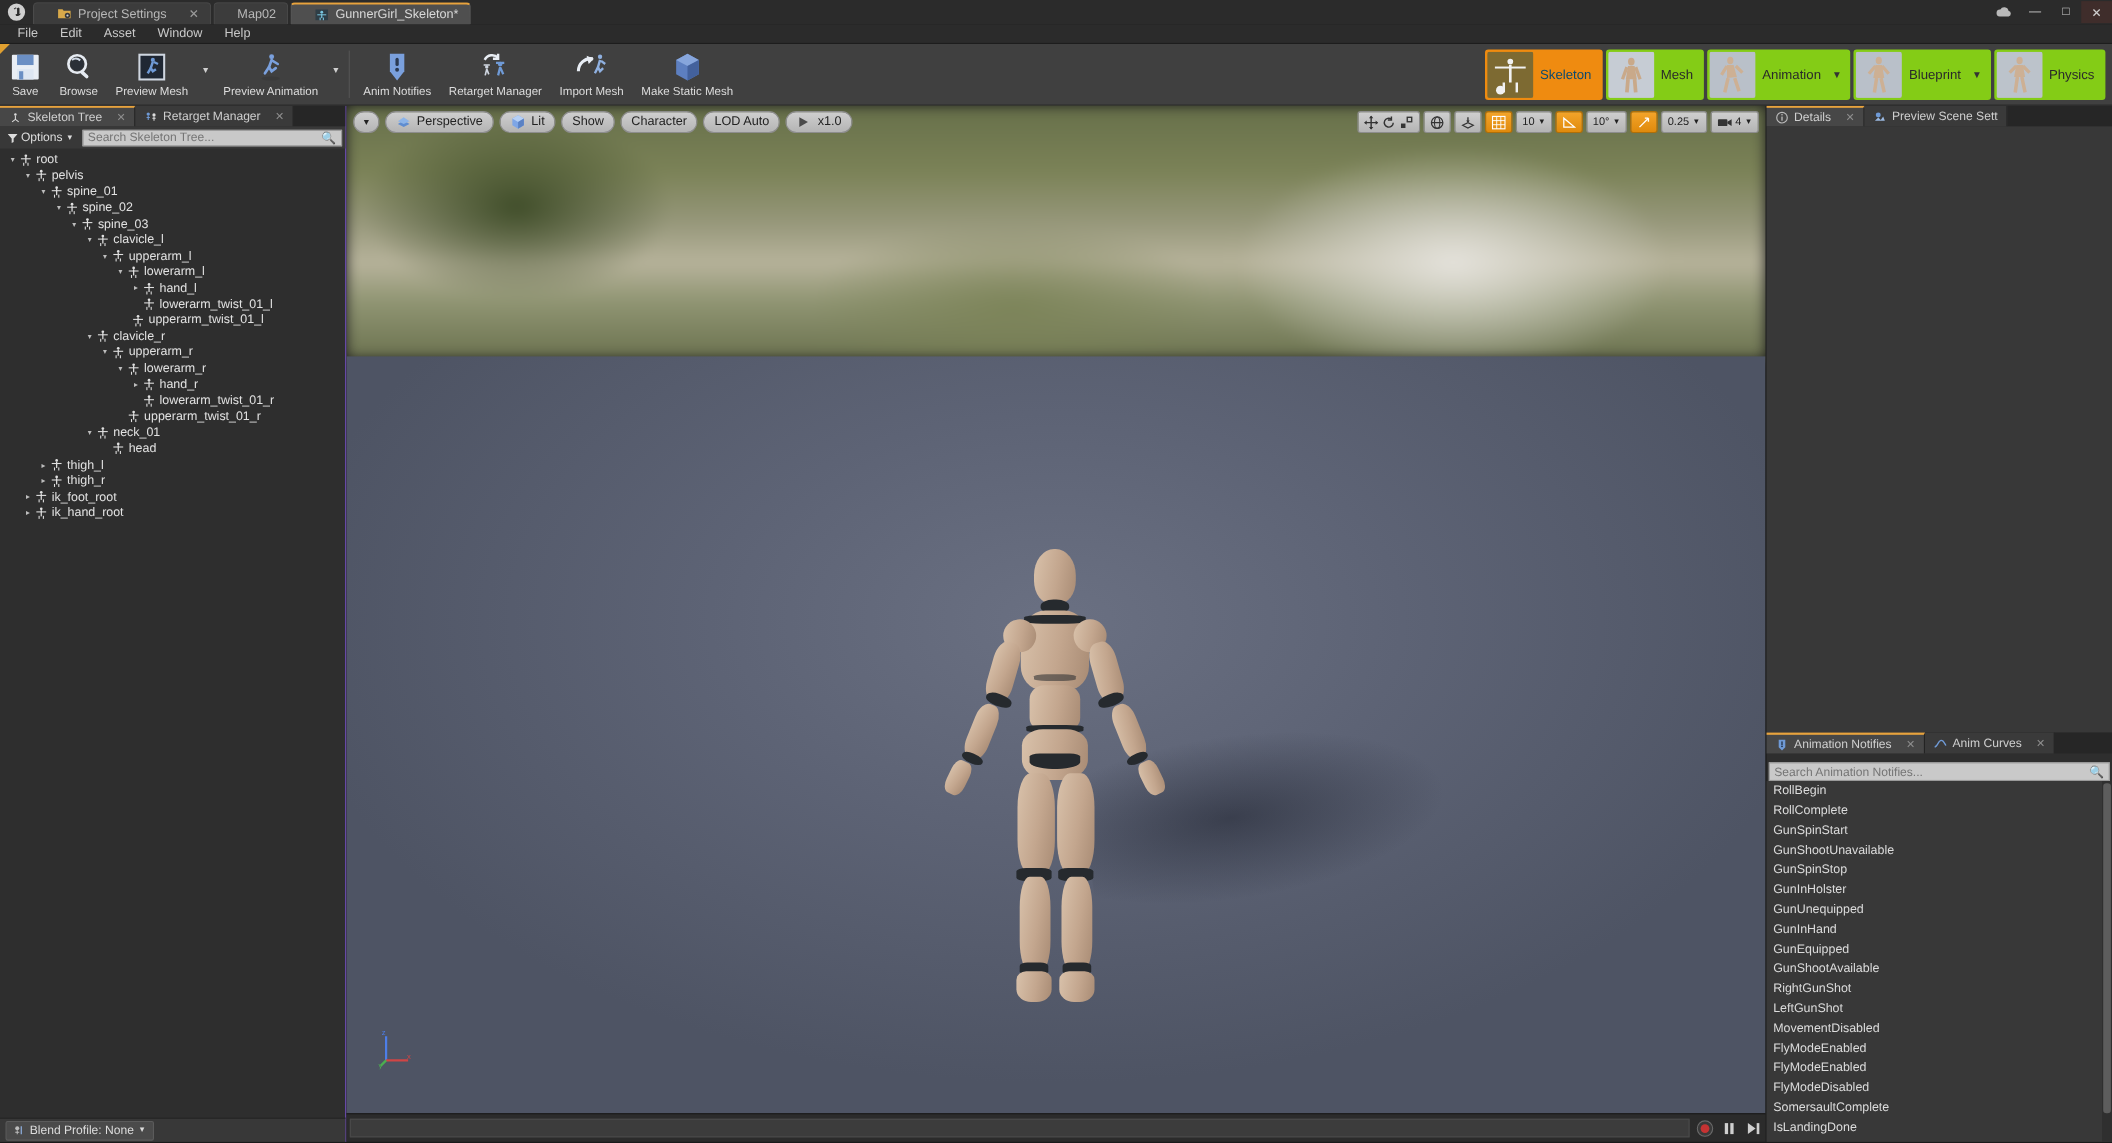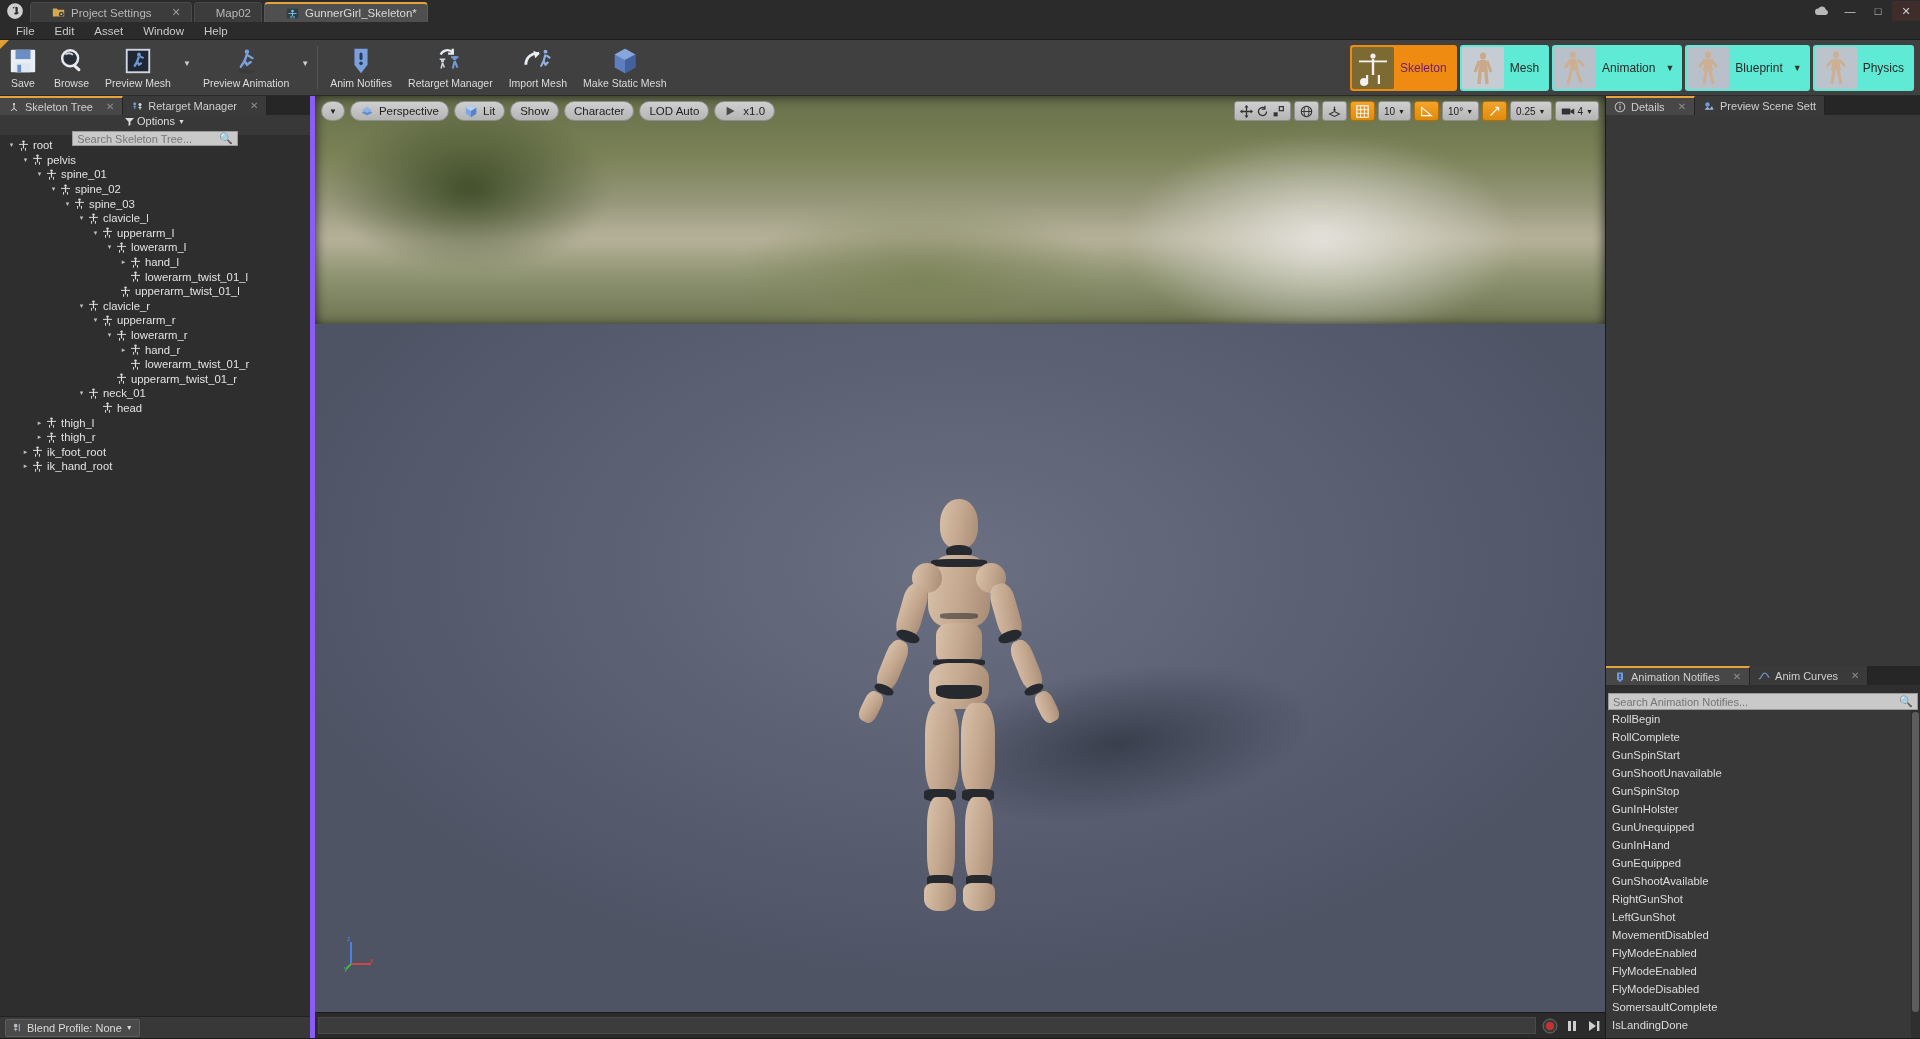--- a/index.html
+++ b/index.html
@@ -36,43 +36,43 @@
     border-left:9px solid #e0a030; border-bottom:9px solid transparent; }
   .tb-item { display:flex; flex-direction:column; align-items:center; justify-content:center;
     min-width:44px; padding:2px 8px 3px 8px; }
   .tb-item .tlabel { font-size:10.5px; color:#dcdcdc; margin-top:1px; white-space:nowrap; }
   .tb-ico { width:30px; height:30px; display:block; }
   .tb-combo { display:flex; align-items:center; }
   .tb-caret { font-size:8px; color:#cfcfcf; padding:0 4px; align-self:center; margin-top:-8px; }
   .tb-sep { width:1px; background:#555; margin:6px 4px; }
 
   #modes { margin-left:auto; display:flex; align-items:center; gap:3px; padding:4px 6px 4px 0; }
-  .mode { display:flex; align-items:center; height:46px; background:#5eead4; color:#222;
+  .mode { display:flex; align-items:center; height:46px; background:#84cc16; color:#222;
     border-radius:3px; overflow:hidden; }
   .mode .thumb { width:42px; height:42px; margin:2px; border-radius:2px; display:block; }
   .mode .mlabel { font-size:12px; padding:0 10px 0 4px; white-space:nowrap; color:#2a2a2a; }
   .mode.active { background:#ef8b10; }
-  .mode.active .mlabel { color:#701a75; }
+  .mode.active .mlabel { color:#0c4a6e; }
   .mode .mcaret { font-size:9px; padding-right:8px; color:#333; }
 
   
   #body { display:flex; height:calc(1039px - 22px - 18px - 57px); }
 
   
   #left { width:315px; background:#2e2e2e; display:flex; flex-direction:column;
-    border-right:5px solid #8b5cf6; }
+    border-right:1px solid #8b5cf6; }
   .tabstrip { display:flex; height:19px; background:#262626; }
   .ptab { display:flex; align-items:center; gap:5px; padding:0 8px; font-size:11px;
     background:#3a3a3a; color:#cfcfcf; border-right:1px solid #232323; }
   .ptab.sel { background:#474747; border-top:2px solid #e8a33d; }
   .ptab .px { font-size:10px; color:#8e8e8e; margin-left:8px; }
   .ptab .pico { width:12px; height:12px; display:block; }
 
   #tree-toolbar { height:20px; background:#383838; display:flex; align-items:center; gap:4px;
-    padding:0 3px;flex-direction:column; }
+    padding:0 3px; }
   .opt-btn { display:flex; align-items:center; gap:3px; font-size:11px; color:#dcdcdc; padding:0 4px; }
   #tree-search { flex:1; height:15px; background:#c9c9c9; border:1px solid #9a9a9a;
     display:flex; align-items:center; padding:0 4px; }
   #tree-search input { border:none; background:transparent; outline:none; width:100%;
     font-size:11px; color:#333; font-family:"Liberation Sans", sans-serif; }
   #tree-search .sico { margin-left:auto; font-size:11px; color:#333; }
 
   #tree { flex:1; overflow:hidden; padding-top:3px; }
   .trow { display:flex; align-items:center; height:14.6px; font-size:11.3px; color:#e2e2e2; }
   .tarrow { width:11px; text-align:center; font-size:7px; color:#bdbdbd; flex:0 0 11px; }

